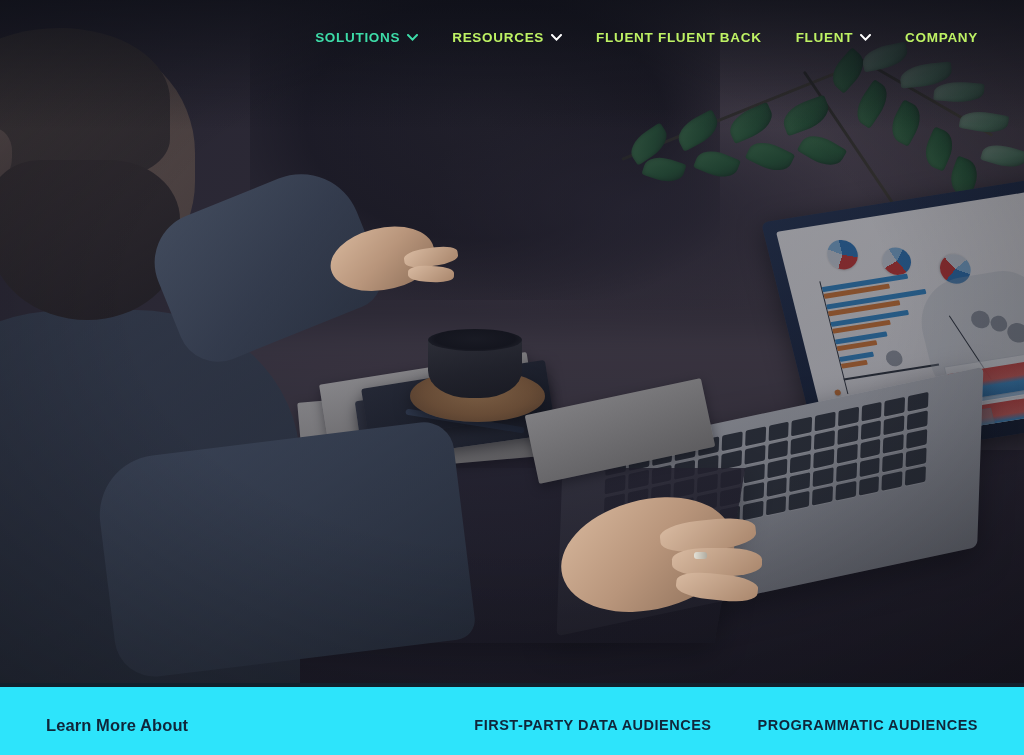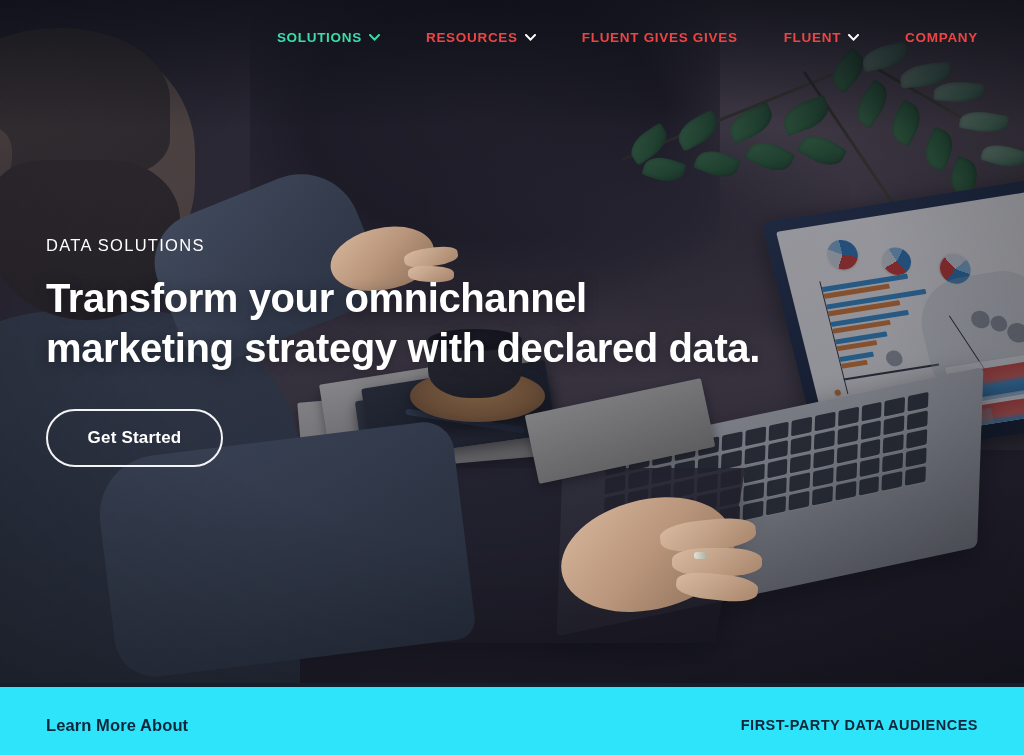--- a/index.html
+++ b/index.html
@@ -219,24 +219,24 @@
   
   .nav {
     position:absolute; left:0; top:0; width:1024px; height:74px;
     display:flex; align-items:center; z-index:40;
   }
   .brand { display:flex; align-items:center; gap:11px; margin-left:46px; }
   .logo-mark { width:33px; height:34px; position:relative; }
   .brand-name {
     color:#ffffff; font-size:25px; font-weight:bold; letter-spacing:.5px;
   }
-  .menu { display:flex; align-items:center; gap:46px; margin-left:auto; margin-right:46px; }
+  .menu { display:flex; align-items:center; gap:34px; margin-left:auto; margin-right:46px; }
   .mi {
     display:flex; align-items:center; gap:7px;
-    color:#ef4444; font-size:13.5px; font-weight:bold; letter-spacing:.7px;
+    color:#bef264; font-size:13.5px; font-weight:bold; letter-spacing:.7px;
     cursor:pointer; white-space:nowrap;
   }
   .mi.active { color:#3ddca8; }
   .chev { display:block; }
 
   
   .copy { position:absolute; left:46px; top:236px; z-index:30; }
   .eyebrow {
     color:#ffffff; font-size:16.5px; letter-spacing:1.3px; font-weight:400;
     margin-bottom:18px;
@@ -484,47 +484,40 @@
       </div>
 
       <div class="mi">
         <span>RESOURCES</span>
         <svg class="chev" width="11" height="7" viewBox="0 0 11 7">
           <path d="M1 1 L5.5 5.6 L10 1" fill="none" stroke="#ffffff" stroke-width="2" stroke-linecap="round"></path>
         </svg>
       </div>
 
       <div class="mi">
-        <span>FLUENT GIVES GIVES</span>
+        <span>FLUENT FLUENT BACK</span>
       </div>
 
       <div class="mi">
         <span>FLUENT</span>
         <svg class="chev" width="11" height="7" viewBox="0 0 11 7">
           <path d="M1 1 L5.5 5.6 L10 1" fill="none" stroke="#ffffff" stroke-width="2" stroke-linecap="round"></path>
         </svg>
       </div>
 
       <div class="mi">
         <span>COMPANY</span>
       </div>
 
     </div>
   </div>
 
-  <div class="copy">
-    <div class="eyebrow">DATA SOLUTIONS</div>
-    <div class="headline">
-      <div>Transform your omnichannel</div>
-      <div>marketing strategy with declared data.</div>
-    </div>
-    <div class="cta">Get Started</div>
-  </div>
 
   <div class="bar-edge"></div>
   <div class="learnbar">
     <div class="lb-title">Learn More About</div>
     <div class="lb-links">
       <div class="lb-link">FIRST-PARTY DATA AUDIENCES</div>
+      <div class="lb-link">PROGRAMMATIC AUDIENCES</div>
     </div>
   </div>
 
 </div>
 
 </body></html>

